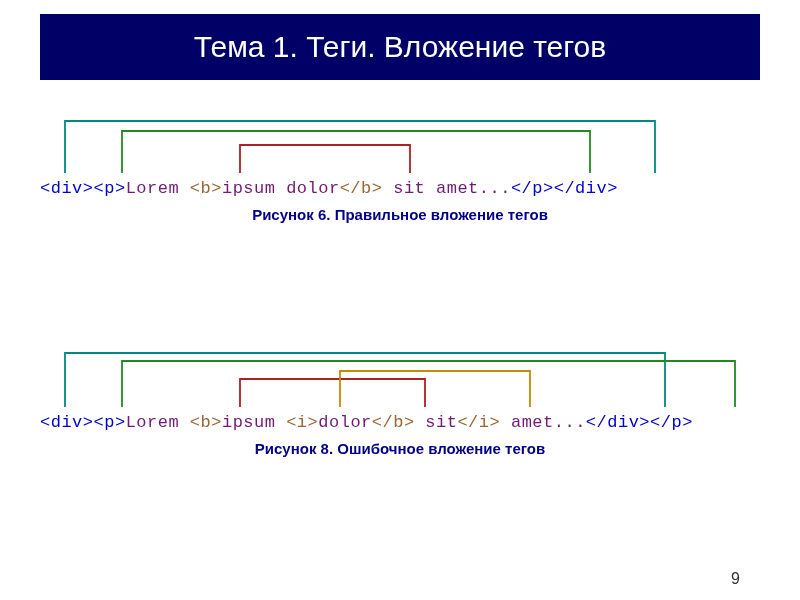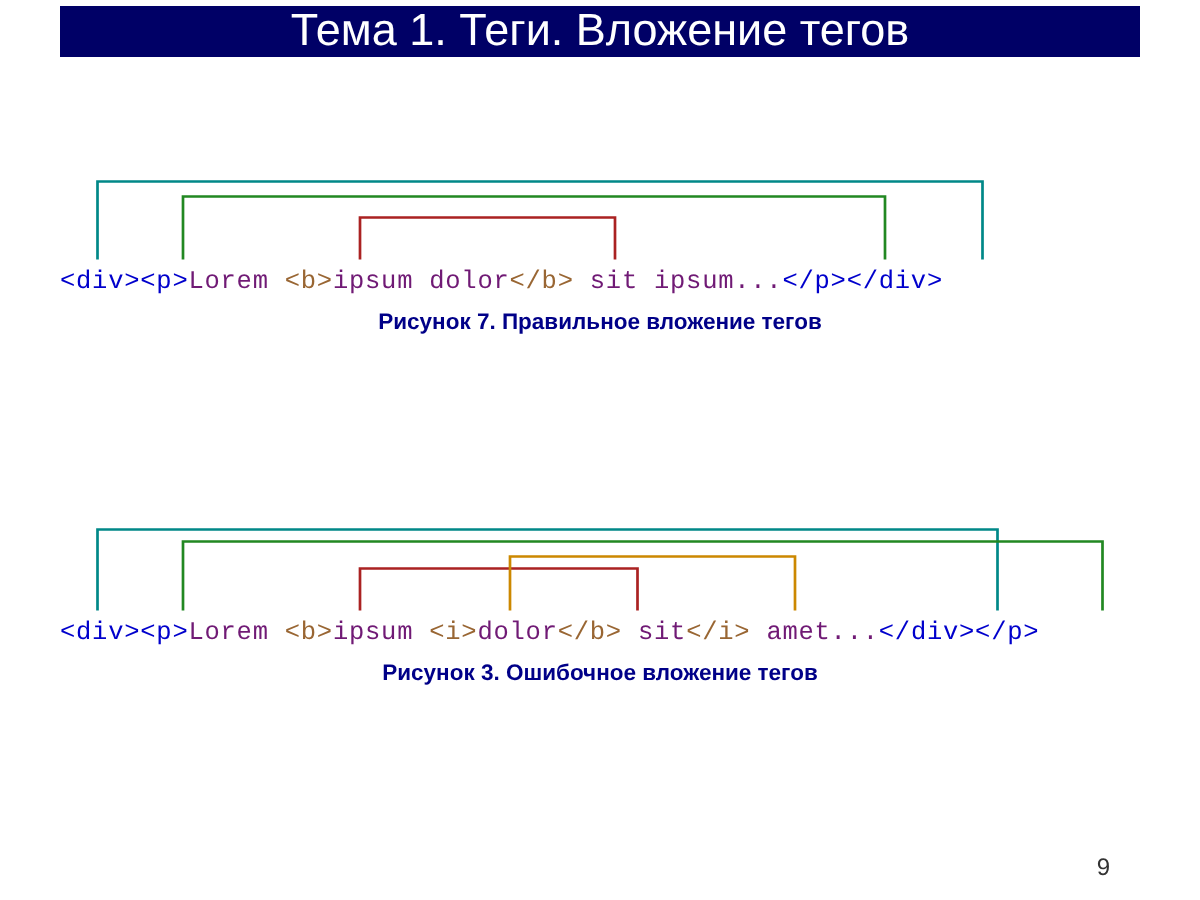--- a/index.html
+++ b/index.html
@@ -8,23 +8,23 @@
     width: 800px;
     height: 600px;
     background: #ffffff;
     font-family: Arial, sans-serif;
     position: relative;
   }
   .header {
     background: #000066;
     color: #ffffff;
     font-size: 30px;
-    padding: 0 0;
+    padding: 16px 0;
     text-align: center;
-    margin: 4px 40px;
+    margin: 14px 40px;
   }
   .figure-block {
     position: absolute;
     width: 720px;
     left: 40px;
   }
   .figure1 { top: 115px; }
   .figure2 { top: 349px; }
   .bracket-area {
     position: relative;
@@ -71,37 +71,37 @@
     <svg class="brackets" width="720" height="60">
 
       <path d="M 25 58 L 25 6 L 615 6 L 615 58" stroke="#008888" stroke-width="1.8" fill="none"></path>
 
       <path d="M 82 58 L 82 16 L 550 16 L 550 58" stroke="#228822" stroke-width="1.8" fill="none"></path>
 
       <path d="M 200 58 L 200 30 L 370 30 L 370 58" stroke="#aa2222" stroke-width="1.8" fill="none"></path>
     </svg>
   </div>
   <div class="code-line">
-    <span class="tag-blue">&lt;div&gt;</span><span class="tag-blue">&lt;p&gt;</span><span class="txt">Lorem </span><span class="tag-brown">&lt;b&gt;</span><span class="txt">ipsum dolor</span><span class="tag-brown">&lt;/b&gt;</span><span class="txt"> sit ipsum...</span><span class="tag-blue">&lt;/p&gt;</span><span class="tag-blue">&lt;/div&gt;</span>
+    <span class="tag-blue">&lt;div&gt;</span><span class="tag-blue">&lt;p&gt;</span><span class="txt">Lorem </span><span class="tag-brown">&lt;b&gt;</span><span class="txt">ipsum dolor</span><span class="tag-brown">&lt;/b&gt;</span><span class="txt"> sit amet...</span><span class="tag-blue">&lt;/p&gt;</span><span class="tag-blue">&lt;/div&gt;</span>
   </div>
-  <div class="caption">Рисунок 7. Правильное вложение тегов</div>
+  <div class="caption">Рисунок 6. Правильное вложение тегов</div>
 </div>
 
 <div class="figure-block figure2">
   <div class="bracket-area">
     <svg class="brackets" width="720" height="60">
 
       <path d="M 25 58 L 25 4 L 625 4 L 625 58" stroke="#008888" stroke-width="1.8" fill="none"></path>
 
       <path d="M 82 58 L 82 12 L 695 12 L 695 58" stroke="#228822" stroke-width="1.8" fill="none"></path>
 
       <path d="M 200 58 L 200 30 L 385 30 L 385 58" stroke="#aa2222" stroke-width="1.8" fill="none"></path>
 
       <path d="M 300 58 L 300 22 L 490 22 L 490 58" stroke="#cc8800" stroke-width="1.8" fill="none"></path>
     </svg>
   </div>
   <div class="code-line">
     <span class="tag-blue">&lt;div&gt;</span><span class="tag-blue">&lt;p&gt;</span><span class="txt">Lorem </span><span class="tag-brown">&lt;b&gt;</span><span class="txt">ipsum </span><span class="tag-brown">&lt;i&gt;</span><span class="txt">dolor</span><span class="tag-brown">&lt;/b&gt;</span><span class="txt"> sit</span><span class="tag-brown">&lt;/i&gt;</span><span class="txt"> amet...</span><span class="tag-blue">&lt;/div&gt;</span><span class="tag-blue">&lt;/p&gt;</span>
   </div>
-  <div class="caption">Рисунок 3. Ошибочное вложение тегов</div>
+  <div class="caption">Рисунок 8. Ошибочное вложение тегов</div>
 </div>
 
 <div class="page-num">9</div>
 
 </body></html>

